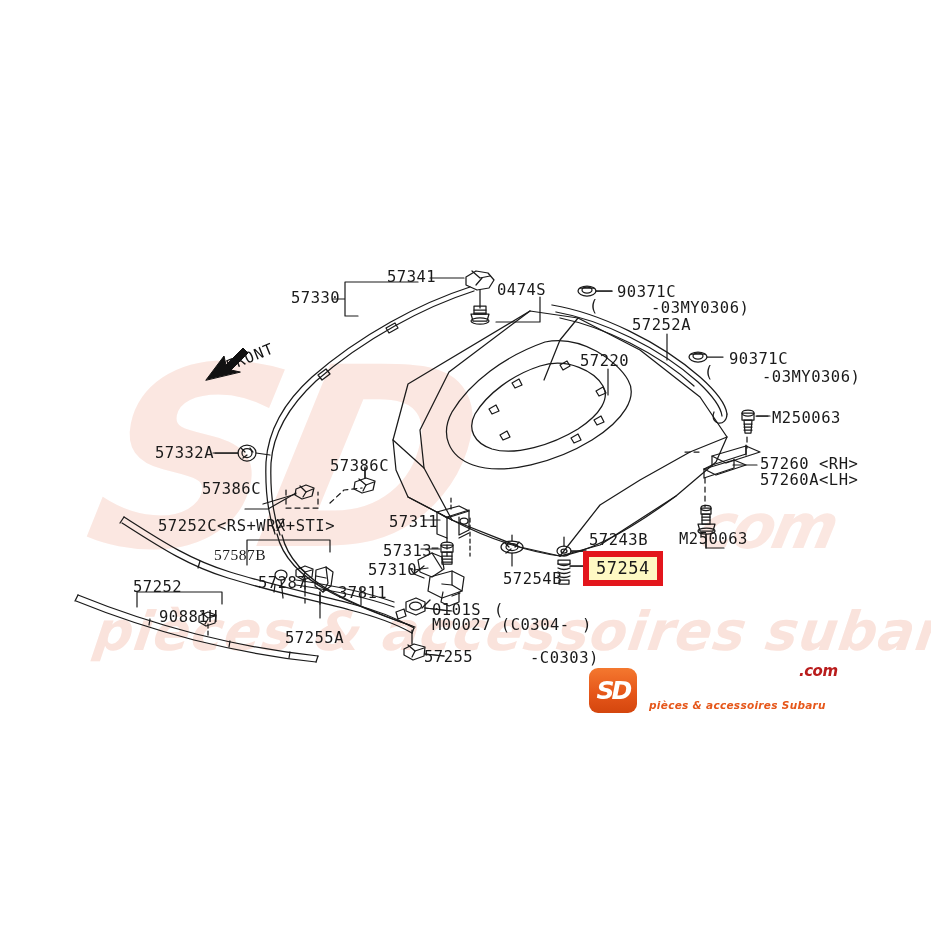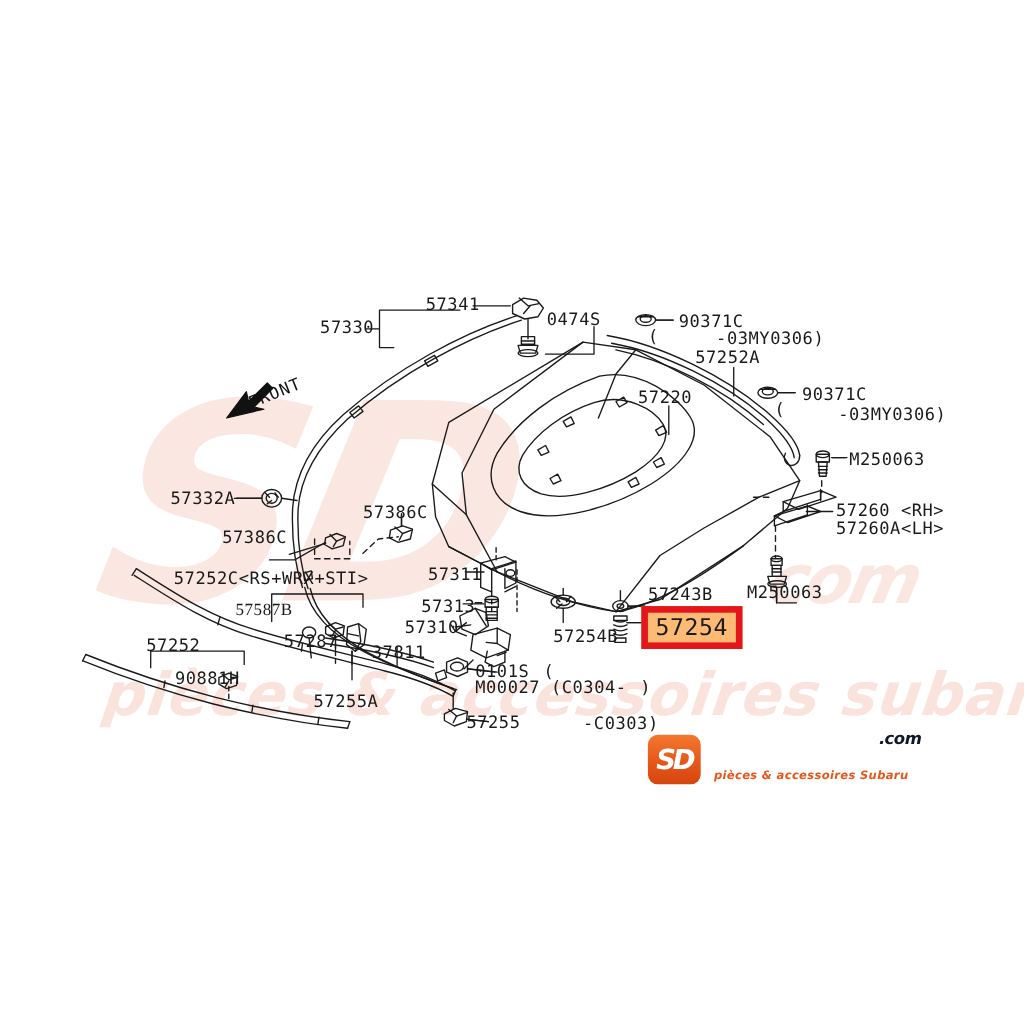--- a/index.html
+++ b/index.html
@@ -78,24 +78,24 @@
     font-family: "DejaVu Sans Mono", monospace;
     font-size: 15.5px;
     color: #1a1a1a;
     white-space: nowrap;
     letter-spacing: 0.5px;
   }
   .hl-box {
     position: absolute;
     z-index: 5;
     border: 6px solid #e3161c;
-    background: #fdba74;
+    background: #fef9c3;
     padding: 1px 7px 2px 7px;
     font-family: "DejaVu Sans Mono", monospace;
-    font-size: 21px;
+    font-size: 17px;
     color: #1a1a1a;
     letter-spacing: 0.5px;
     white-space: nowrap;
   }
   .front-txt {
     position: absolute;
     z-index: 4;
     font-family: "DejaVu Sans Mono", monospace;
     font-size: 15px;
     letter-spacing: 1px;
@@ -148,21 +148,21 @@
     color: transparent;
     white-space: nowrap;
   }
   .logo-com {
     position: absolute;
     left: 210px; top: -4px;
     font-family: "DejaVu Sans", sans-serif;
     font-weight: bold;
     font-style: italic;
     font-size: 15px;
-    color: #0f172a;
+    color: #b91c1c;
     letter-spacing: -0.5px;
   }
   .logo-tag {
     position: absolute;
     left: 60px; top: 33px;
     font-family: "DejaVu Sans", sans-serif;
     font-weight: bold;
     font-style: italic;
     font-size: 10.5px;
     color: #e6571a;

